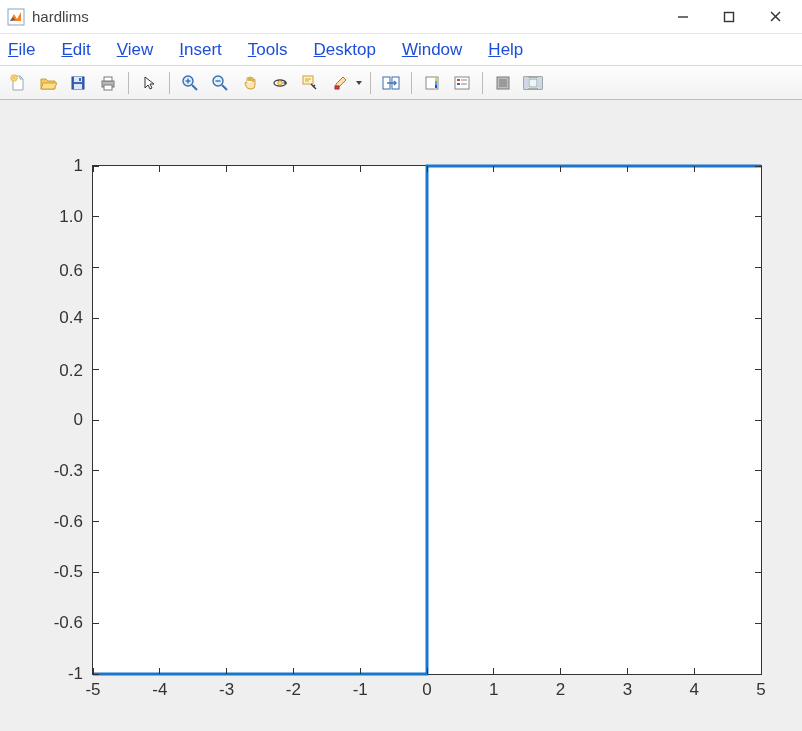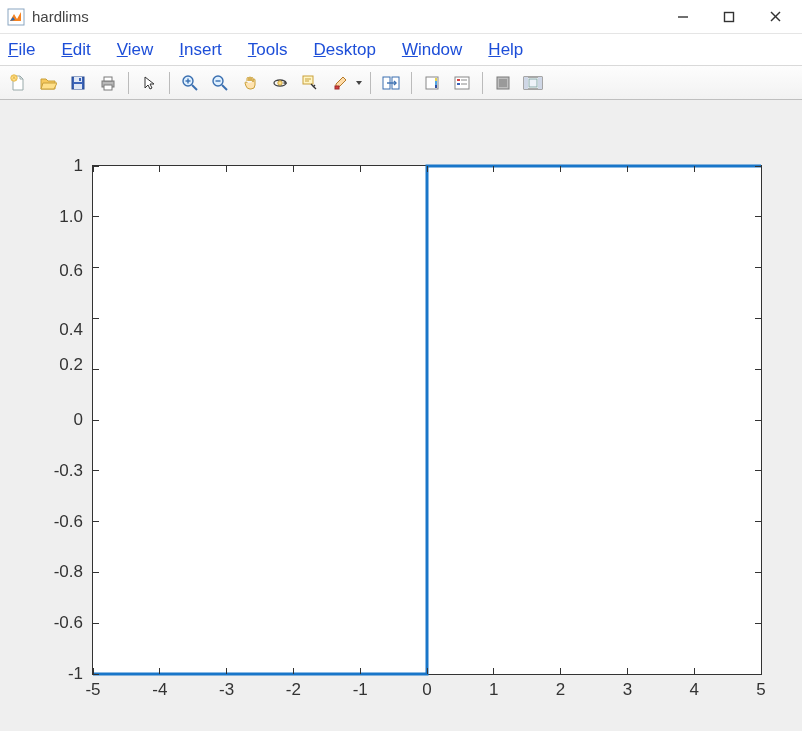--- a/index.html
+++ b/index.html
@@ -350,36 +350,36 @@
       <path d="M0 508 L334 508 L334 0 L668 0 " fill="none" stroke="#1976c9" stroke-width="3" stroke-linejoin="miter"></path>
     </svg>
 <div class="tick-mark-y" style="top: 507.5px;"></div>
     <div class="tick-mark-y-r" style="top: 507.5px;"></div>
     <div class="tick-label-y" style="top: 508px;">-1</div>
     <div class="tick-mark-y" style="top: 456.7px;"></div>
     <div class="tick-mark-y-r" style="top: 456.7px;"></div>
     <div class="tick-label-y" style="top: 457.2px;">-0.6</div>
     <div class="tick-mark-y" style="top: 405.9px;"></div>
     <div class="tick-mark-y-r" style="top: 405.9px;"></div>
-    <div class="tick-label-y" style="top: 406.4px;">-0.8</div>
+    <div class="tick-label-y" style="top: 406.4px;">-0.5</div>
     <div class="tick-mark-y" style="top: 355.1px;"></div>
     <div class="tick-mark-y-r" style="top: 355.1px;"></div>
     <div class="tick-label-y" style="top: 355.6px;">-0.6</div>
     <div class="tick-mark-y" style="top: 304.3px;"></div>
     <div class="tick-mark-y-r" style="top: 304.3px;"></div>
     <div class="tick-label-y" style="top: 304.8px;">-0.3</div>
     <div class="tick-mark-y" style="top: 253.5px;"></div>
     <div class="tick-mark-y-r" style="top: 253.5px;"></div>
     <div class="tick-label-y" style="top: 254px;">0</div>
     <div class="tick-mark-y" style="top: 202.7px;"></div>
     <div class="tick-mark-y-r" style="top: 202.7px;"></div>
-    <div class="tick-label-y" style="top: 199px;">0.2</div>
+    <div class="tick-label-y" style="top: 205px;">0.2</div>
     <div class="tick-mark-y" style="top: 151.9px;"></div>
     <div class="tick-mark-y-r" style="top: 151.9px;"></div>
-    <div class="tick-label-y" style="top: 164px;">0.4</div>
+    <div class="tick-label-y" style="top: 152px;">0.4</div>
     <div class="tick-mark-y" style="top: 101.1px;"></div>
     <div class="tick-mark-y-r" style="top: 101.1px;"></div>
     <div class="tick-label-y" style="top: 105px;">0.6</div>
     <div class="tick-mark-y" style="top: 50.3px;"></div>
     <div class="tick-mark-y-r" style="top: 50.3px;"></div>
     <div class="tick-label-y" style="top: 50.8px;">1.0</div>
     <div class="tick-mark-y" style="top: -0.5px;"></div>
     <div class="tick-mark-y-r" style="top: -0.5px;"></div>
     <div class="tick-label-y" style="top: 0px;">1</div>
     <div class="tick-mark-x" style="left: -0.5px;"></div>

